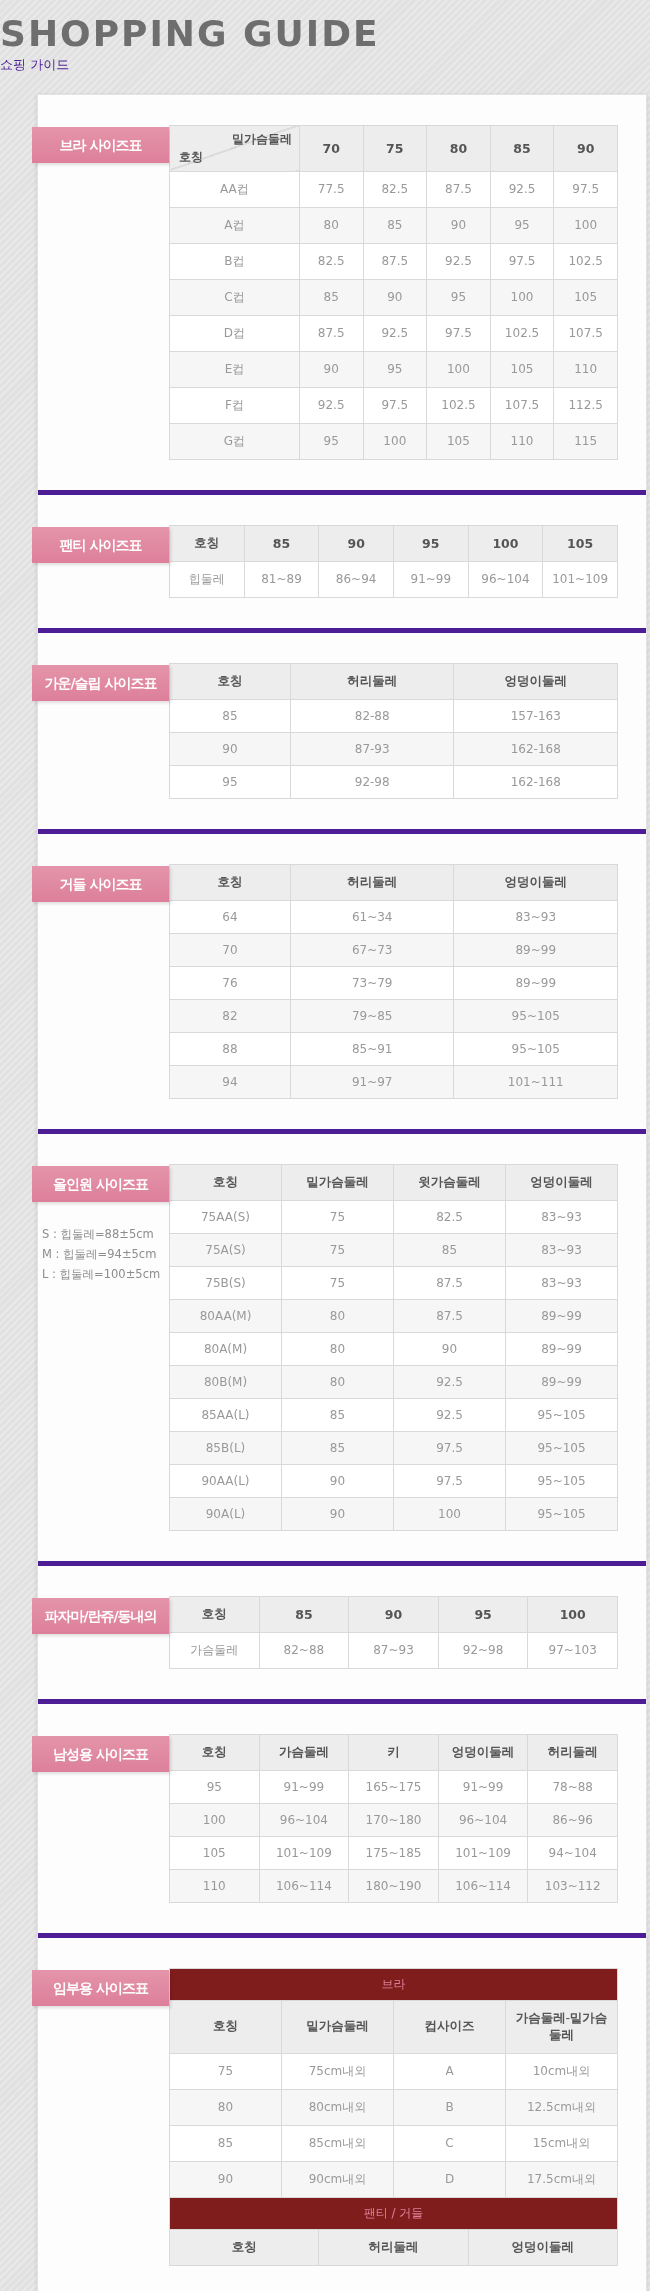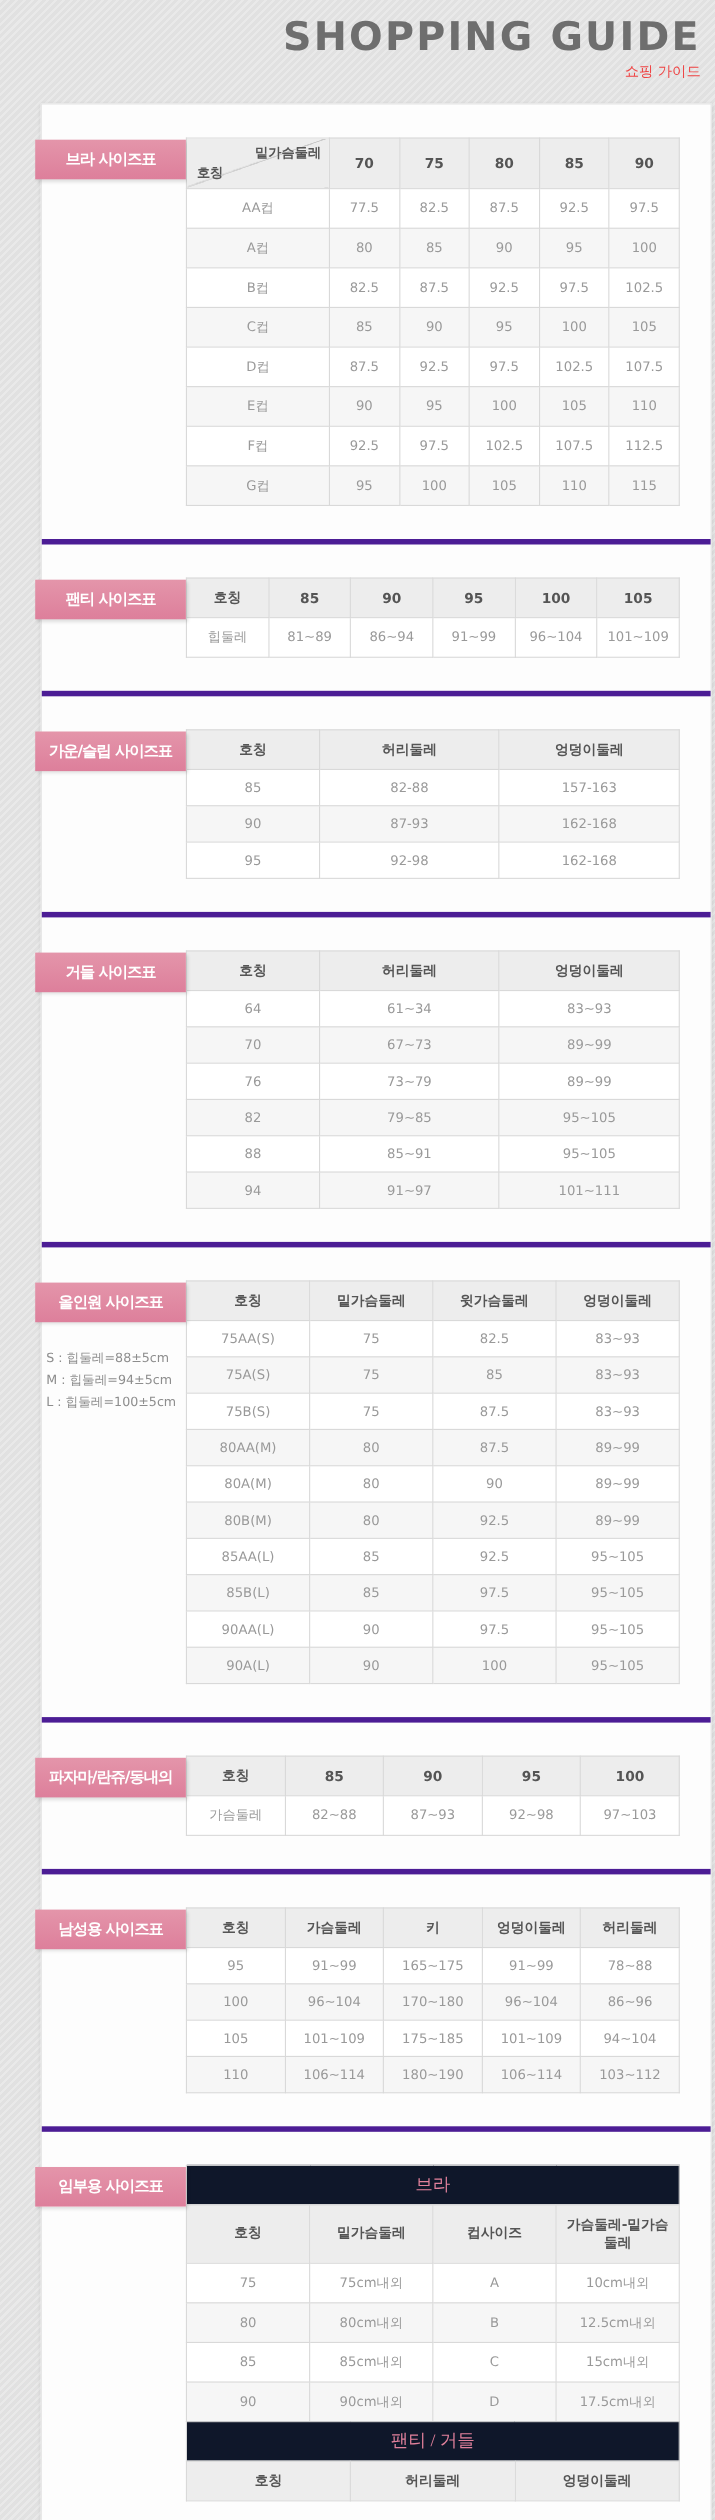--- a/index.html
+++ b/index.html
@@ -4,26 +4,26 @@
 <style>
   * { margin:0; padding:0; box-sizing:border-box; }
   html,body { width:650px; }
   body {
     font-family: "DejaVu Sans", "Liberation Sans", sans-serif;
     background: repeating-linear-gradient(135deg, #e9e9e9 0 2px, #e1e1e1 2px 5px);
     min-height:2291px;
     color:#888;
   }
   
-  .page-header { text-align:right; padding:14px 13px 10px; }
+  .page-header { text-align:left; padding:14px 0 10px; }
   .page-title {
     font-size:36px; font-weight:bold; color:#6e6e6e;
     letter-spacing:2px; line-height:1.1;
   }
-  .page-subtitle { font-size:13px; color:#ef4444; margin-top:2px; }
+  .page-subtitle { font-size:13px; color:#4c1d95; margin-top:2px; }
 
   
   .card {
     margin:10px 3px 0 37px;
     background:#fdfdfd;
     border:1px solid #e3e3e3;
     box-shadow:0 1px 4px rgba(0,0,0,.12);
     padding-bottom:8px;
   }
   .section { position:relative; padding:30px 28px 30px 131px; }
@@ -42,40 +42,40 @@
 
   
   table { width:100%; border-collapse:collapse; table-layout:fixed; background:#fff; }
   th, td {
     border:1px solid #d9d9d9; text-align:center; vertical-align:middle;
     font-size:12px; padding:9px 4px; color:#999;
   }
   th { background:#ededed; color:#555; font-weight:bold; font-size:12.5px; }
   tbody tr:nth-child(even) td { background:#f6f6f6; }
   td.band, tbody tr td.band {
-    background:#0f172a; color:#e0809b; font-size:16px; padding:7px 4px;font-family:Liberation Serif, serif;
+    background:#7f1d1d; color:#e0809b; font-size:12px; padding:7px 4px;
   }
   .stack + .stack { margin-top:-1px; }
 
   
   th.diag {
     position:relative; height:46px; padding:0;
     background:
       linear-gradient(to bottom right,
         rgba(0,0,0,0) calc(50% - 1px), #c9c9c9 calc(50% - 1px),
         #c9c9c9 calc(50% + 0px), rgba(0,0,0,0) calc(50% + 0px)) #ededed;
   }
   th.diag .dt { position:absolute; top:5px;  right:7px; font-size:12px; }
   th.diag .db { position:absolute; bottom:5px; left:9px; font-size:12px; }
 
   
   .w-bra     th:first-child { width:29%; }
   .w-three   th:first-child { width:27%; }
   .w-mat1    th:first-child { width:20%; }
-  .w-mat1    th:last-child  { width:29%; }
+  .w-mat1    th:last-child  { width:29%;font-family:Liberation Serif, serif; }
   .w-mat2    th:first-child { width:20%; }
 </style>
 </head>
 <body>
 
 <div class="page-header">
   <div class="page-title">SHOPPING GUIDE</div>
   <div class="page-subtitle">쇼핑 가이드</div>
 </div>
 

